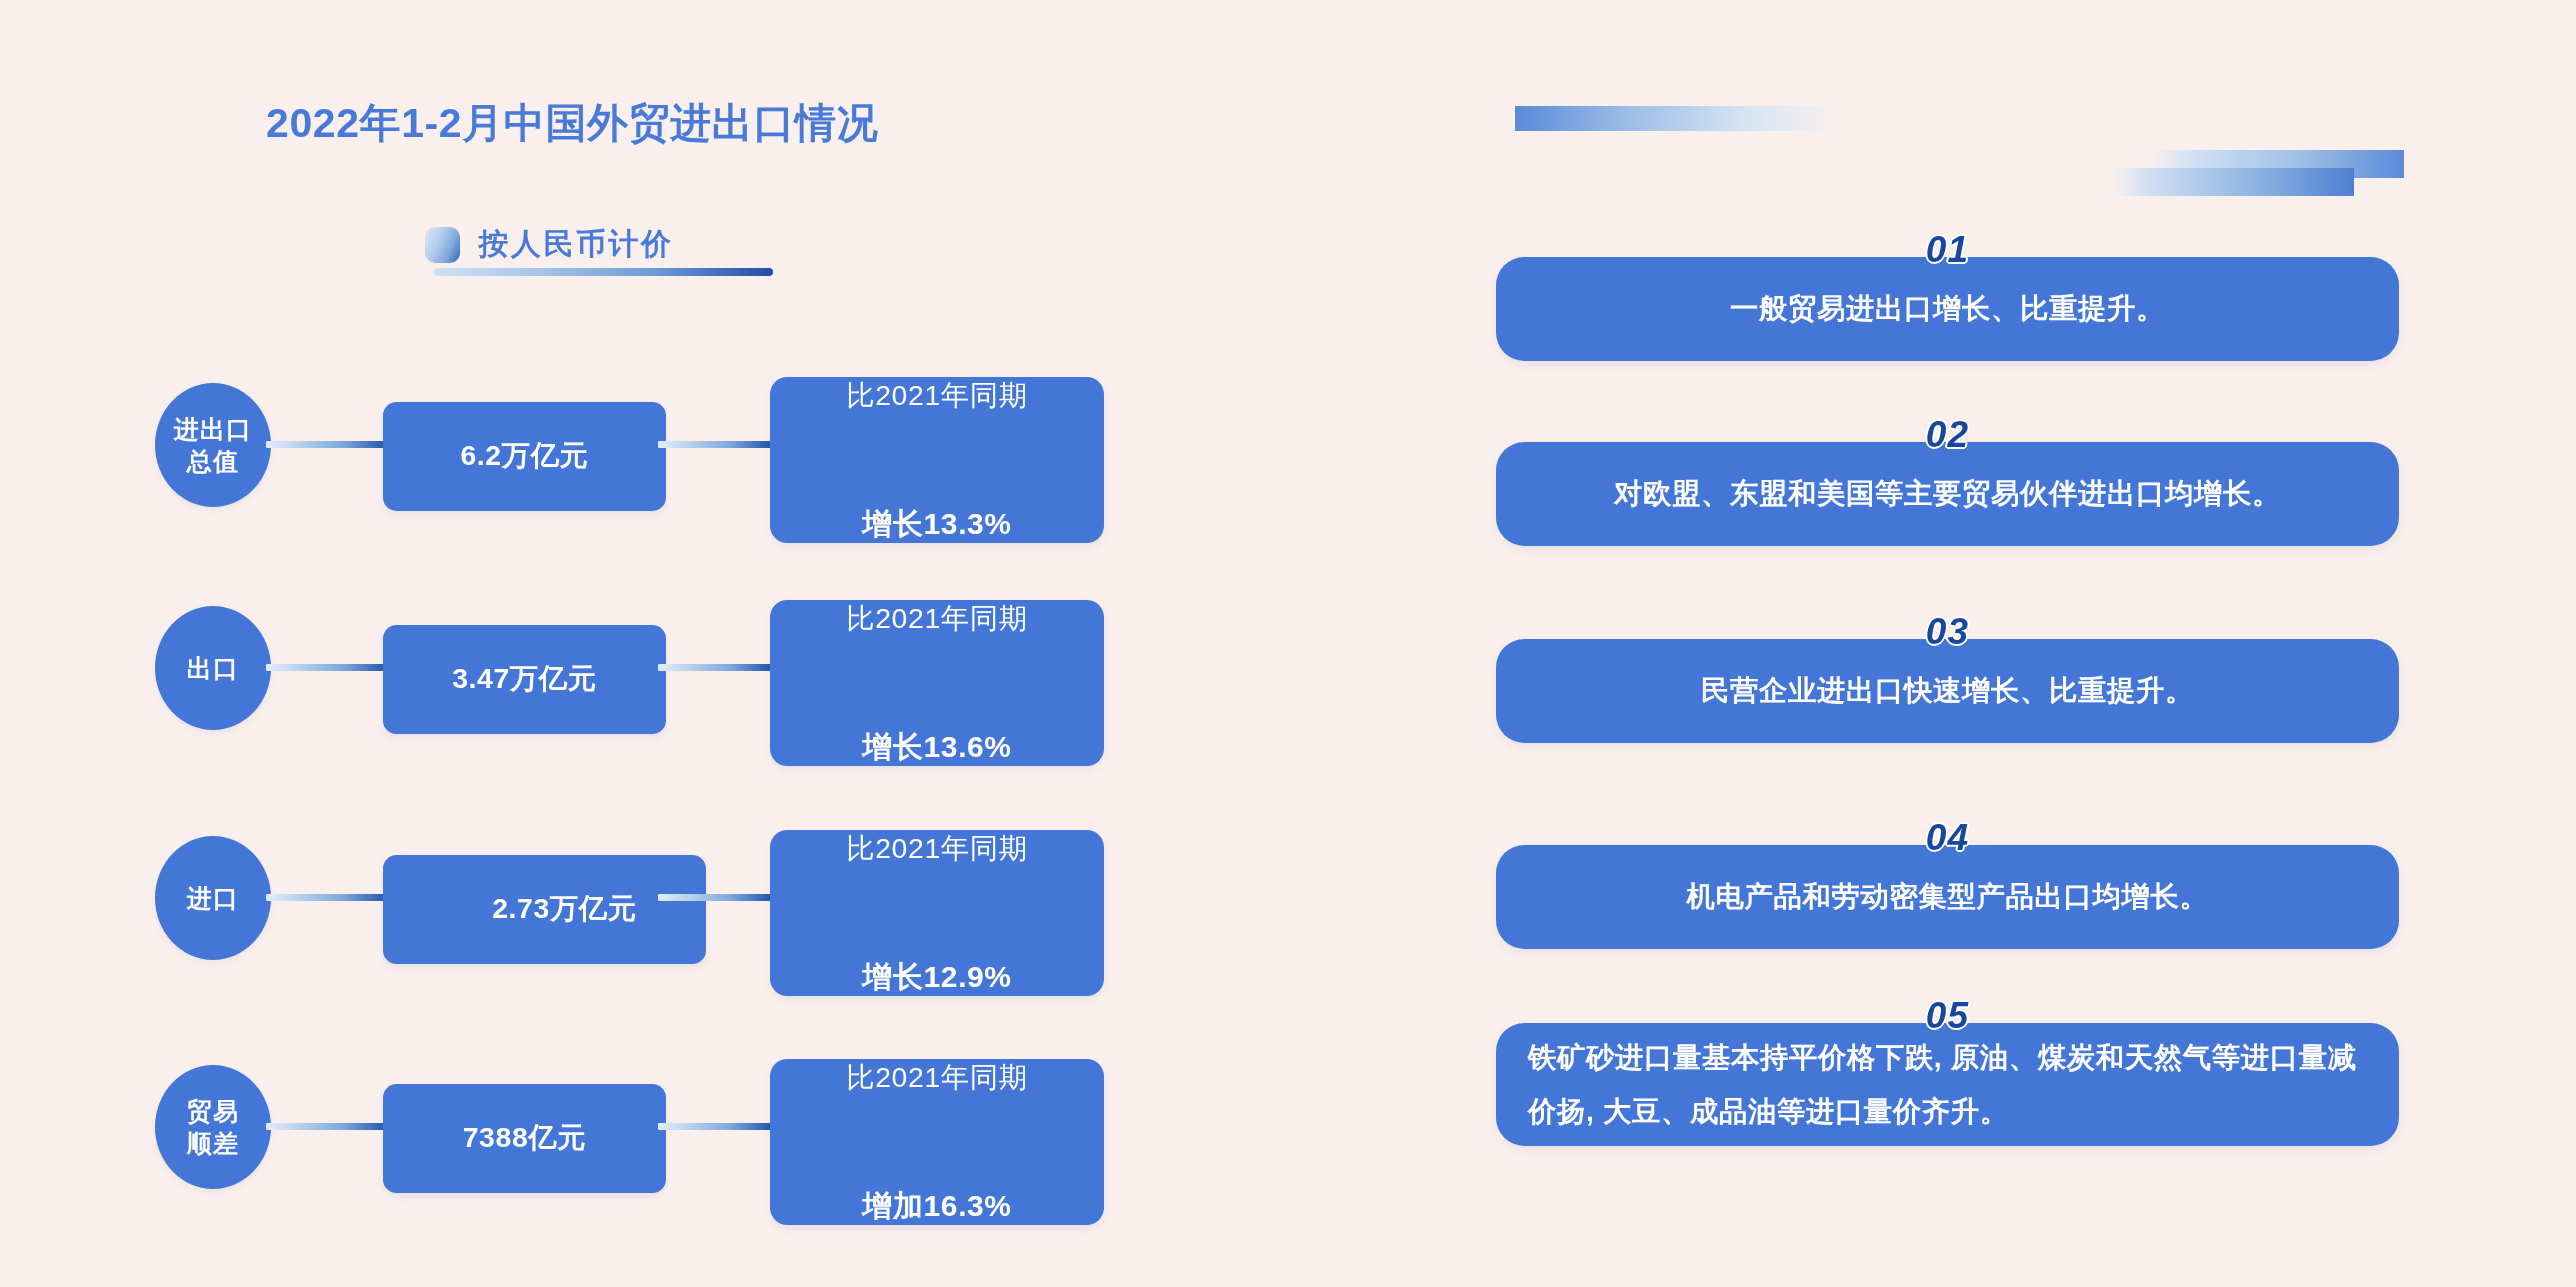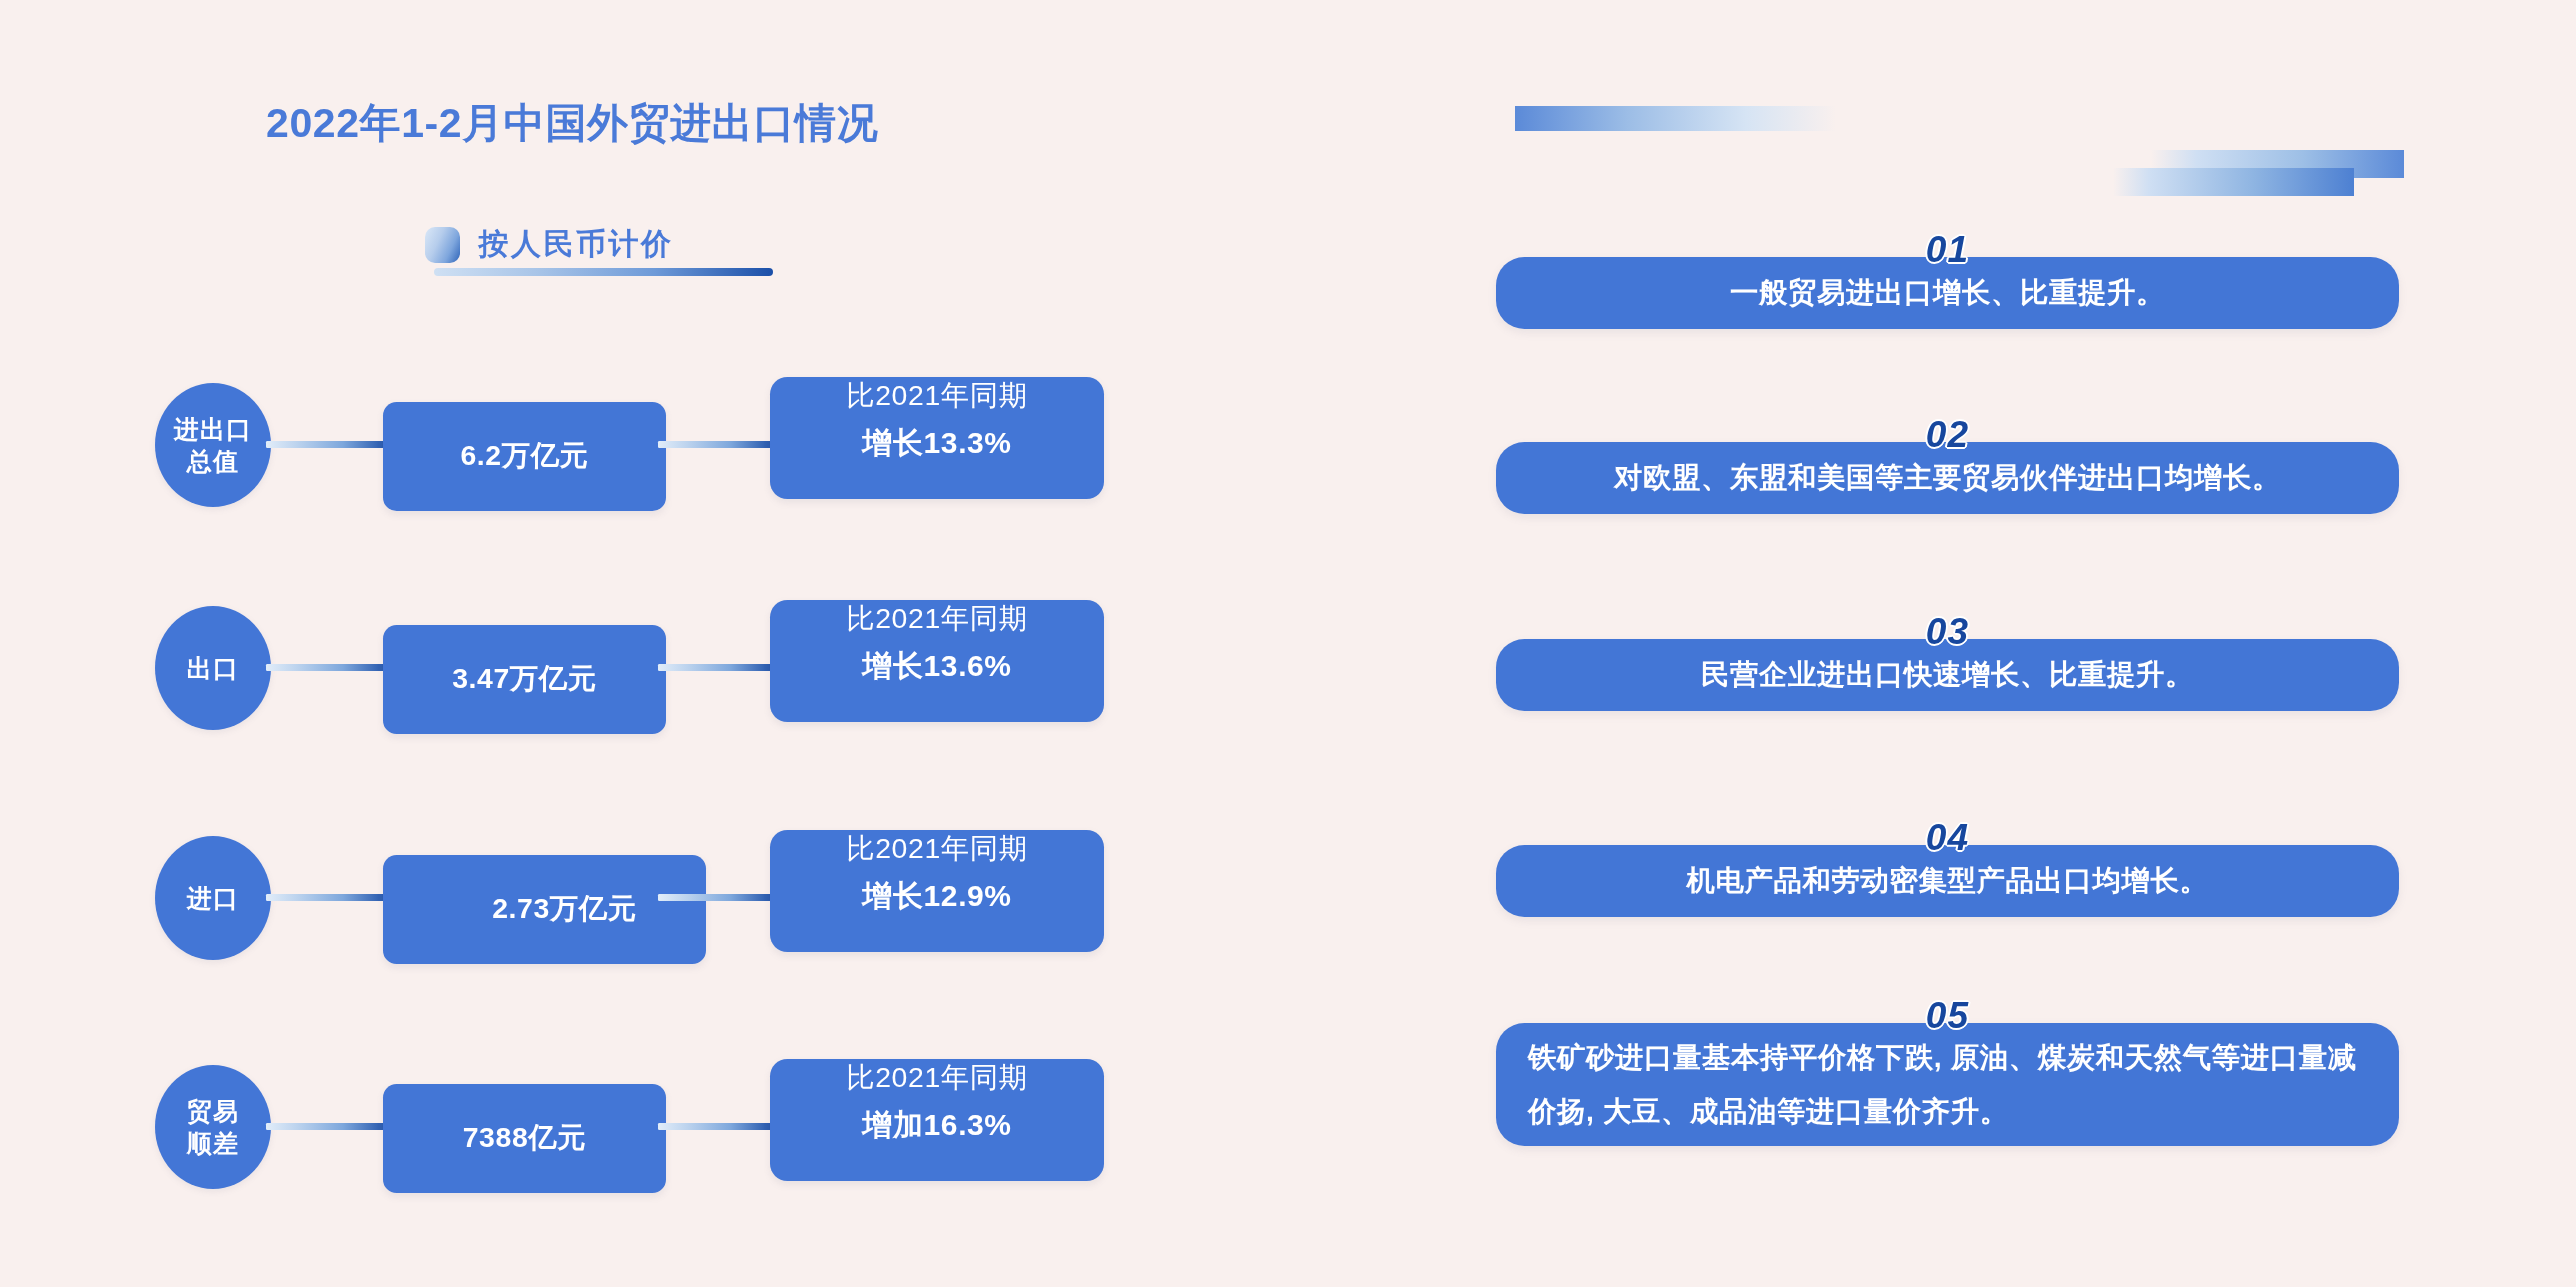--- a/index.html
+++ b/index.html
@@ -116,27 +116,27 @@
     font-size: 28.4px;
     font-weight: bold;
     letter-spacing: 0.6px;
     box-shadow: 0 3.1px 7.4px rgba(120,120,150,0.12);
   }
 
   .growth-card {
     position: absolute;
     left: 770px;
     width: 334px;
-    height: 122px;
+    height: 166px;
     border-radius: 17.3px;
     background: #4376d6;
     display: flex;
     flex-direction: column;
     align-items: center;
-    justify-content: flex-start;
+    justify-content: space-between;
     color: #ffffff;
     box-shadow: 0 3.1px 7.4px rgba(120,120,150,0.12);
   }
   .growth-line1 {
     font-size: 28.4px;
     font-weight: normal;
     letter-spacing: 0.6px;
     line-height: 1.3;
   }
   .growth-line2 {
@@ -221,21 +221,21 @@
     top: 28.4px;
     width: 903px;
     border-radius: 28.4px;
     background: #4376d6;
     display: flex;
     align-items: center;
     justify-content: center;
     box-shadow: 0 3.7px 8.7px rgba(120,120,150,0.12);
     z-index: 1;
   }
-  .point-card.h1 { height: 72px; }
+  .point-card.h1 { height: 104px; }
   .point-card.h2 { height: 123px; }
   .point-text {
     color: #ffffff;
     font-size: 28.4px;
     font-weight: bold;
     letter-spacing: 0.6px;
     line-height: 1.9;
     text-align: left;
     padding: 0 32px;
   }

